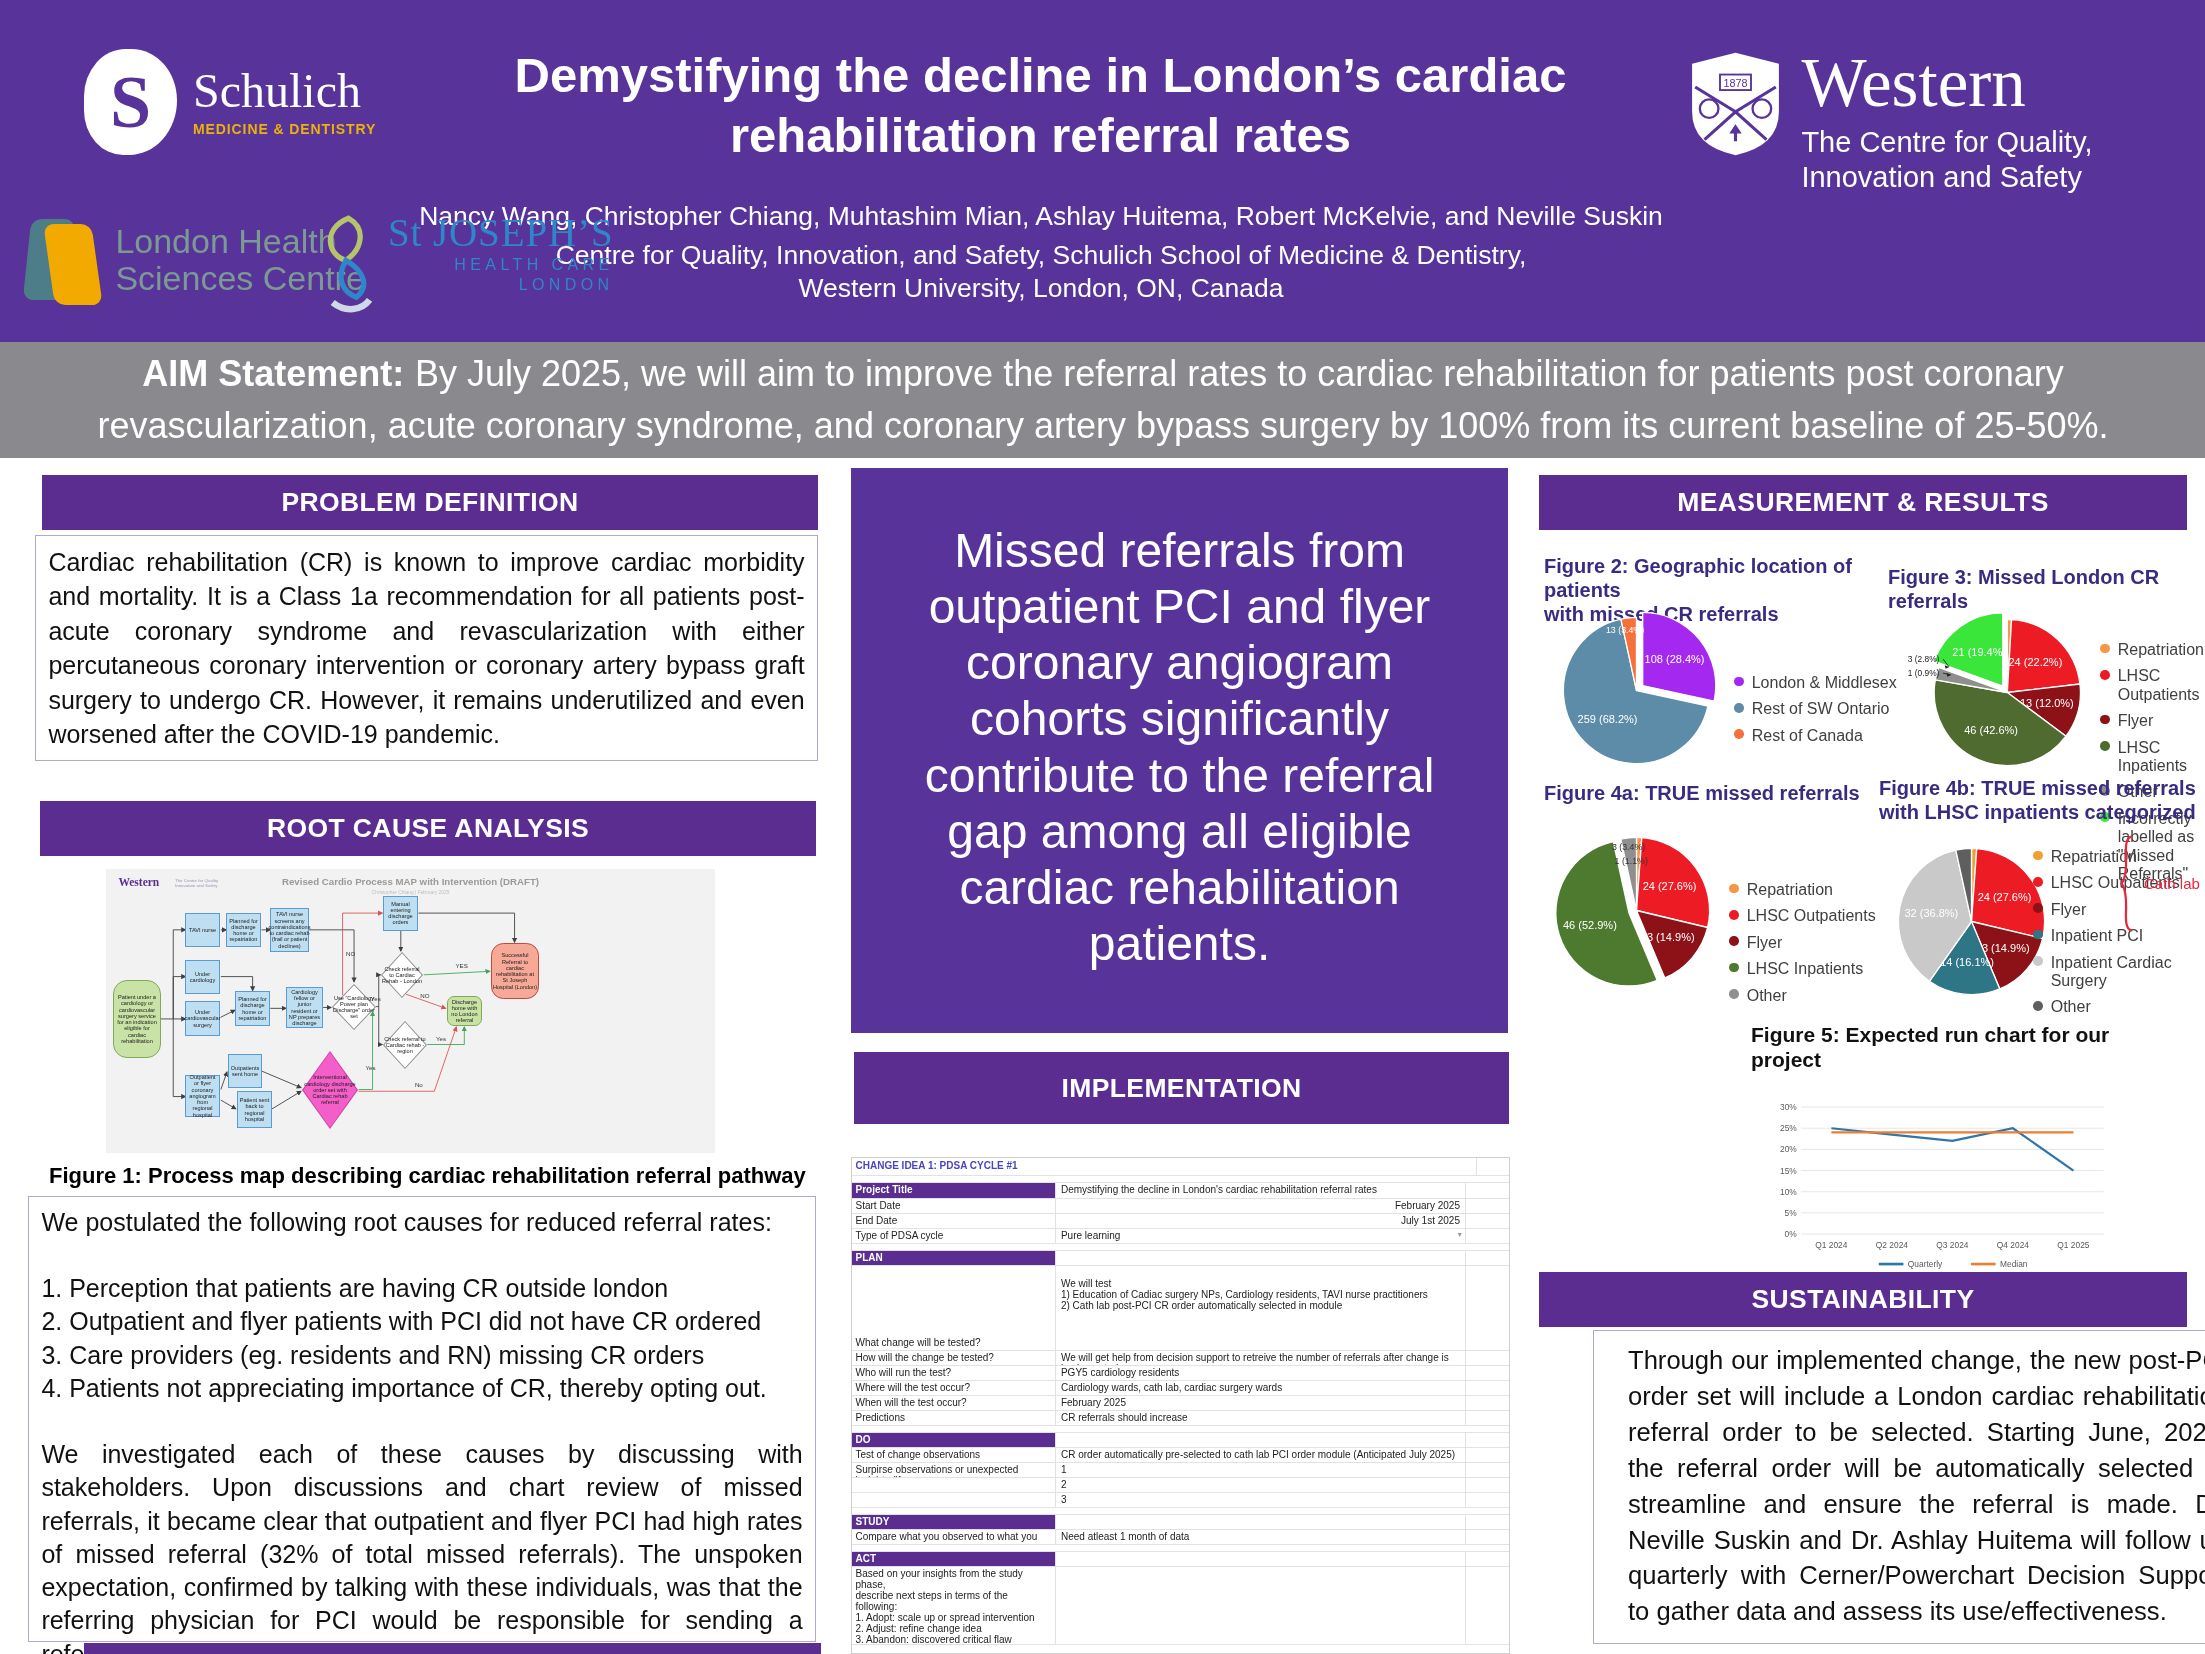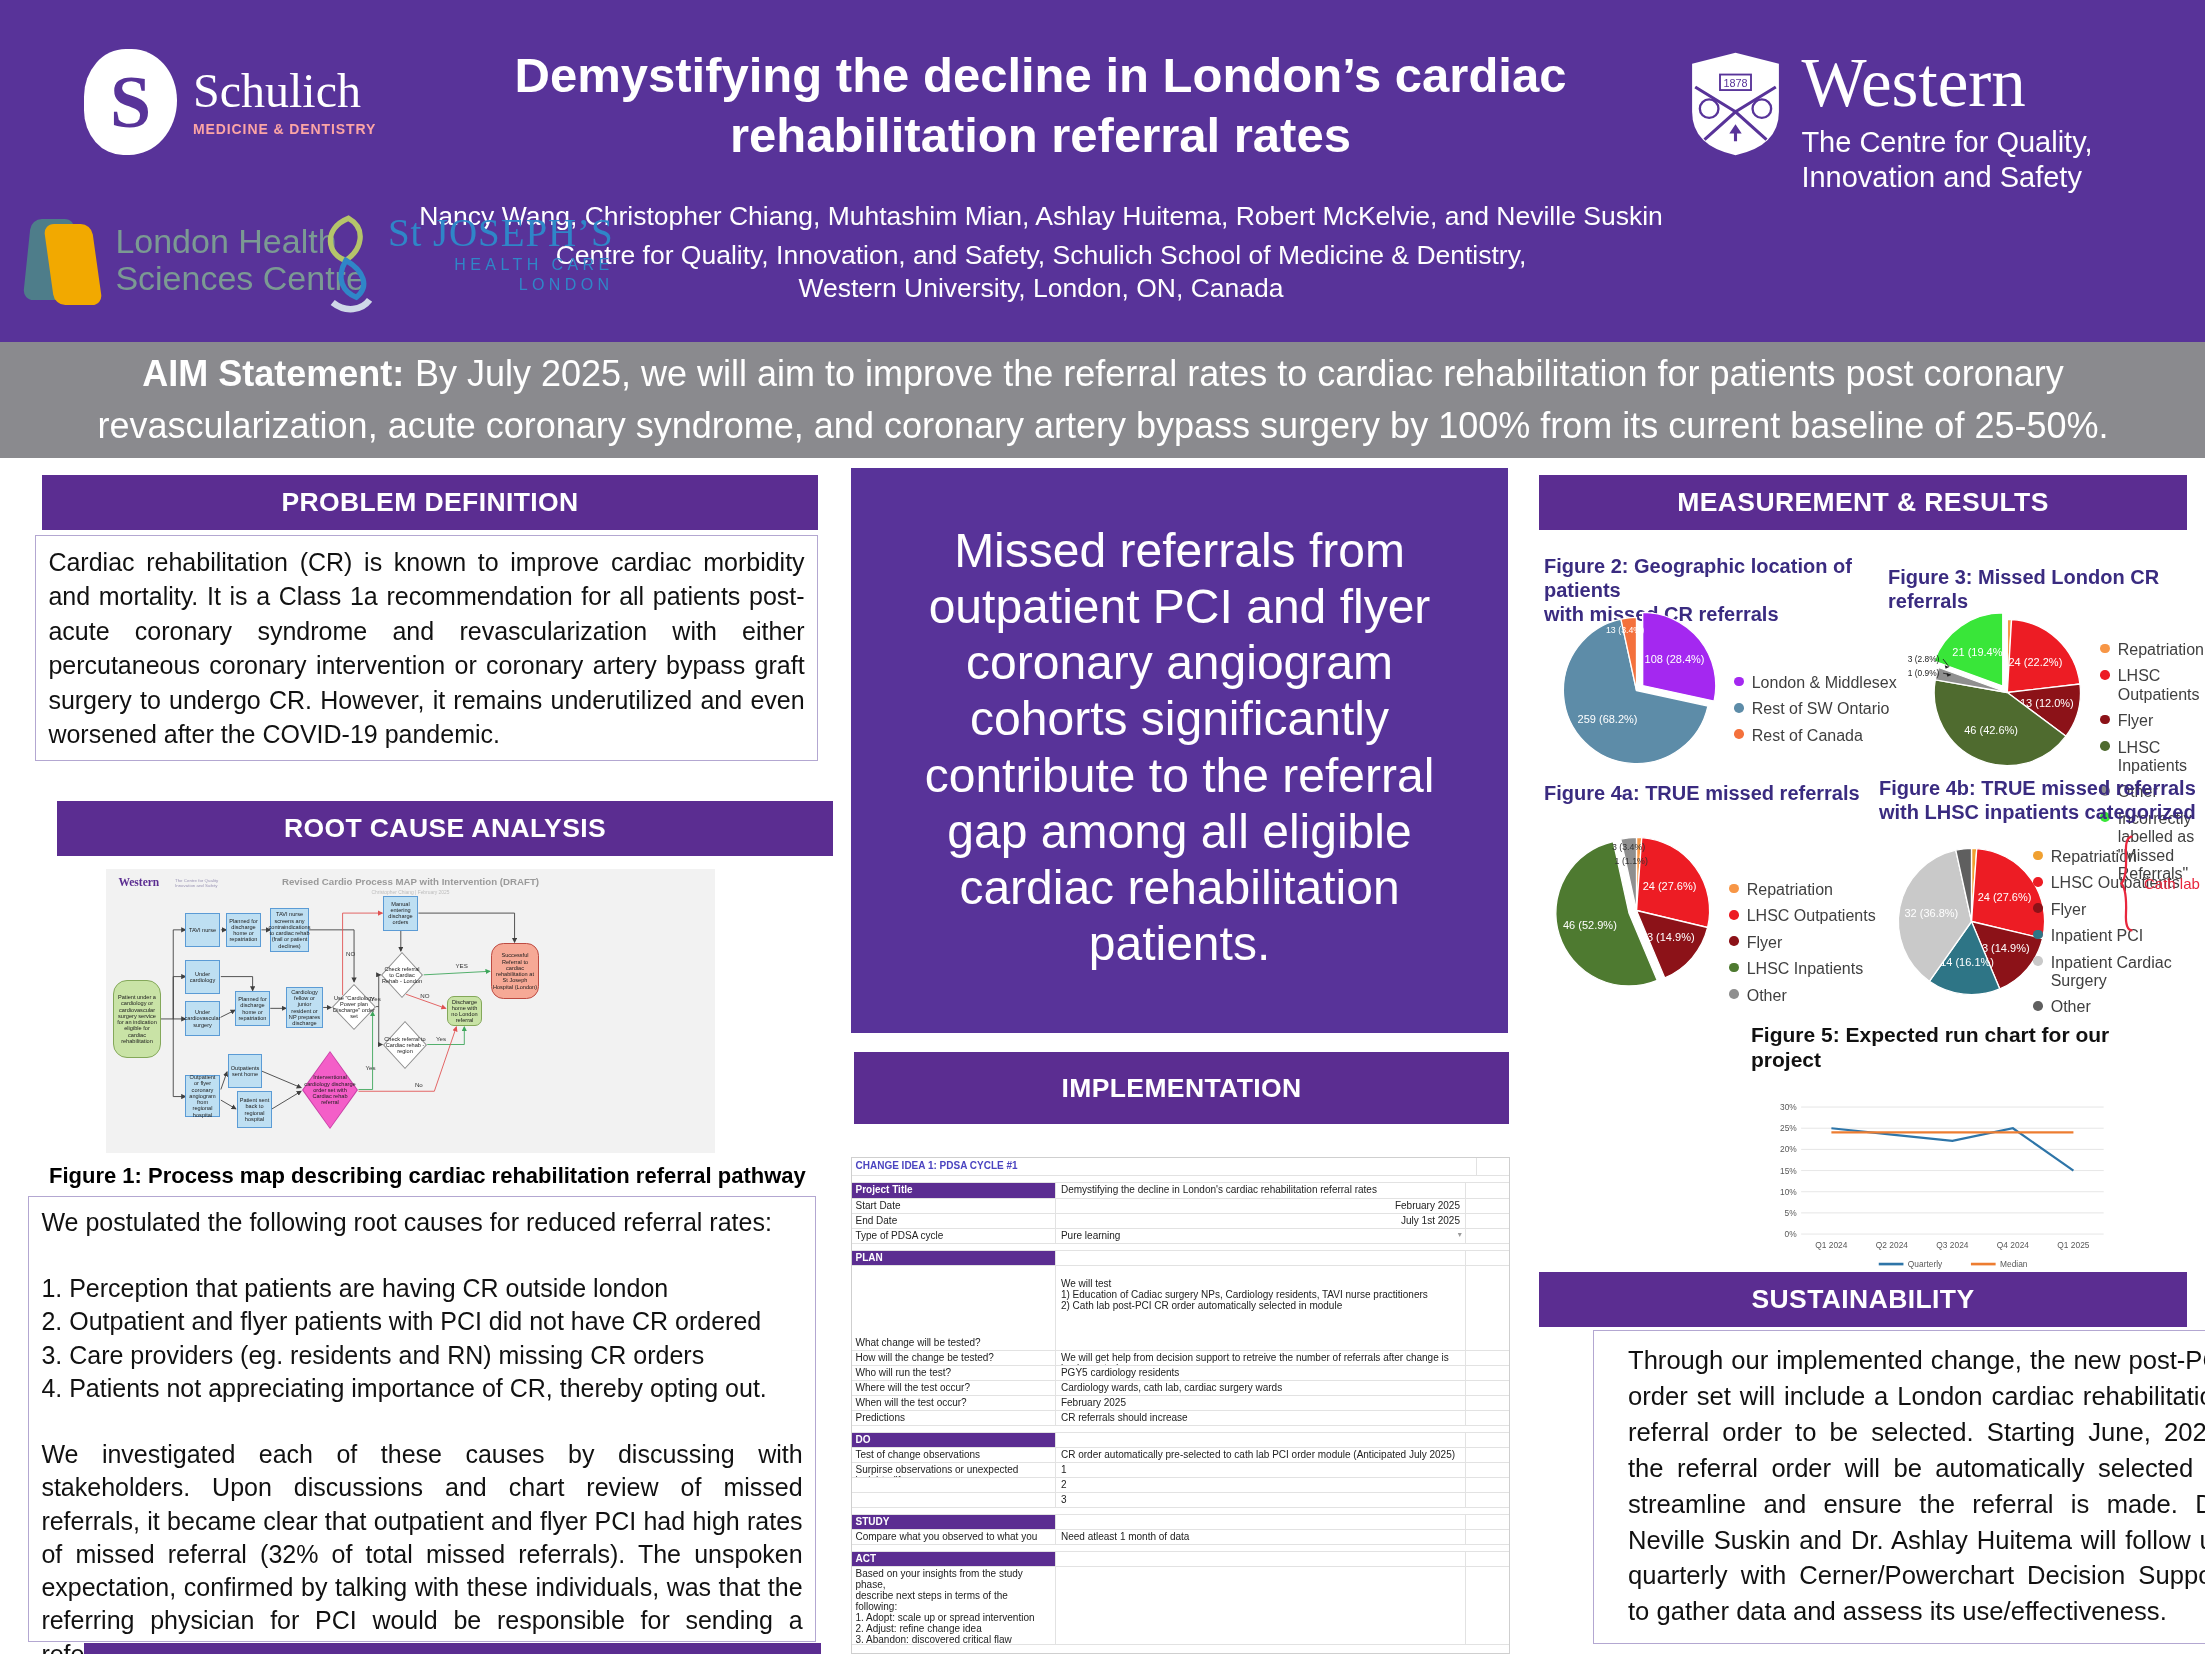--- a/index.html
+++ b/index.html
@@ -12,21 +12,21 @@
   .poster-title{position:absolute;left:379px;top:46px;width:1323px;text-align:center;
       color:#fff;font-size:49px;font-weight:bold;line-height:1.22;}
   .authors{position:absolute;left:335px;top:201px;width:1412px;text-align:center;color:#fff;font-size:26.5px;}
   .affil{position:absolute;left:335px;width:1412px;text-align:center;color:#fff;font-size:26.5px;}
 
   .schulich{position:absolute;left:84px;top:49px;display:flex;align-items:center;gap:16px;}
   .schulich-s{width:93px;height:106px;background:#fff;border-radius:48% 52% 55% 45%;
       display:flex;align-items:center;justify-content:center;
       font-family:"Liberation Serif",serif;font-size:74px;font-weight:bold;color:#583399;}
   .schulich-name{font-family:"Liberation Serif",serif;color:#fff;font-size:48px;line-height:1;}
-  .schulich-sub{color:#fca5a5;font-size:14px;font-weight:bold;letter-spacing:0.9px;margin-top:5.3px;}
+  .schulich-sub{color:#eab308;font-size:14px;font-weight:bold;letter-spacing:0.9px;margin-top:5.3px;}
 
   .lhsc{position:absolute;left:22px;top:212px;display:flex;align-items:center;gap:12.4px;}
   .lhsc-icon{position:relative;width:81px;height:95px;}
   .lhsc-icon .p1{position:absolute;left:5.3px;top:7px;width:44px;height:81px;background:#4e7d8a;border-radius:10.6px;transform:skewX(-6deg);}
   .lhsc-icon .p2{position:absolute;left:26.5px;top:12.4px;width:48px;height:81px;background:#f2a900;border-radius:10.6px;transform:skewX(8deg);}
   .lhsc-text{color:#7b9a93;font-size:34px;line-height:1.08;}
 
   .stj{position:absolute;left:309px;top:210px;display:flex;align-items:flex-start;gap:0;}
   .stj-text .big{color:#2f86c8;font-family:"Liberation Serif",serif;font-size:39px;letter-spacing:0.9px;}
   .stj-text .small{color:#2f86c8;font-size:16px;letter-spacing:4.4px;text-align:right;line-height:1.25;}
@@ -43,21 +43,21 @@
 
   
   .sec-bar{position:absolute;background:#5b2d91;display:flex;align-items:center;justify-content:center;}
   .sec-bar span{color:#fff;font-weight:bold;font-size:26.5px;letter-spacing:0.4px;}
   .white-box{position:absolute;background:#fff;border:1.8px solid #b3a7d1;box-sizing:border-box;}
   .white-box p{margin:0;padding:8.8px 12.4px;font-size:25px;line-height:1.38;text-align:justify;}
 
   
   .bar-problem{left:42px;top:475px;width:776px;height:55px;}
   .problem-box{left:35px;top:535px;width:783px;height:226px;}
-  .bar-root{left:57px;top:801px;width:776px;height:55px;}
+  .bar-root{left:40px;top:801px;width:776px;height:55px;}
 
   .fig1{position:absolute;left:106px;top:869px;width:609px;height:284px;background:#f2f2f2;}
   .map-brand{position:absolute;left:12.4px;top:7px;color:#5b2d91;font-family:"Liberation Serif",serif;font-weight:bold;font-size:11.5px;}
   .map-brand-sub{position:absolute;left:69px;top:8.8px;color:#9a94b5;font-size:4.4px;line-height:1.2;}
   .map-title{position:absolute;left:0;top:7px;width:100%;text-align:center;color:#9a9a9a;font-weight:bold;font-size:9.7px;}
   .map-subtitle{position:absolute;left:0;top:21px;width:100%;text-align:center;color:#bdbdbd;font-size:4.9px;}
   #map-svg{position:absolute;left:0;top:0;width:609px;height:284px;}
   .map-node{position:absolute;display:flex;align-items:center;justify-content:center;text-align:center;
      font-size:5.6px;line-height:1.12;color:#1c1c1c;box-sizing:border-box;padding:0.9px;}
   .k-box{background:#bedff2;border:0.9px solid #5b9bd5;}

